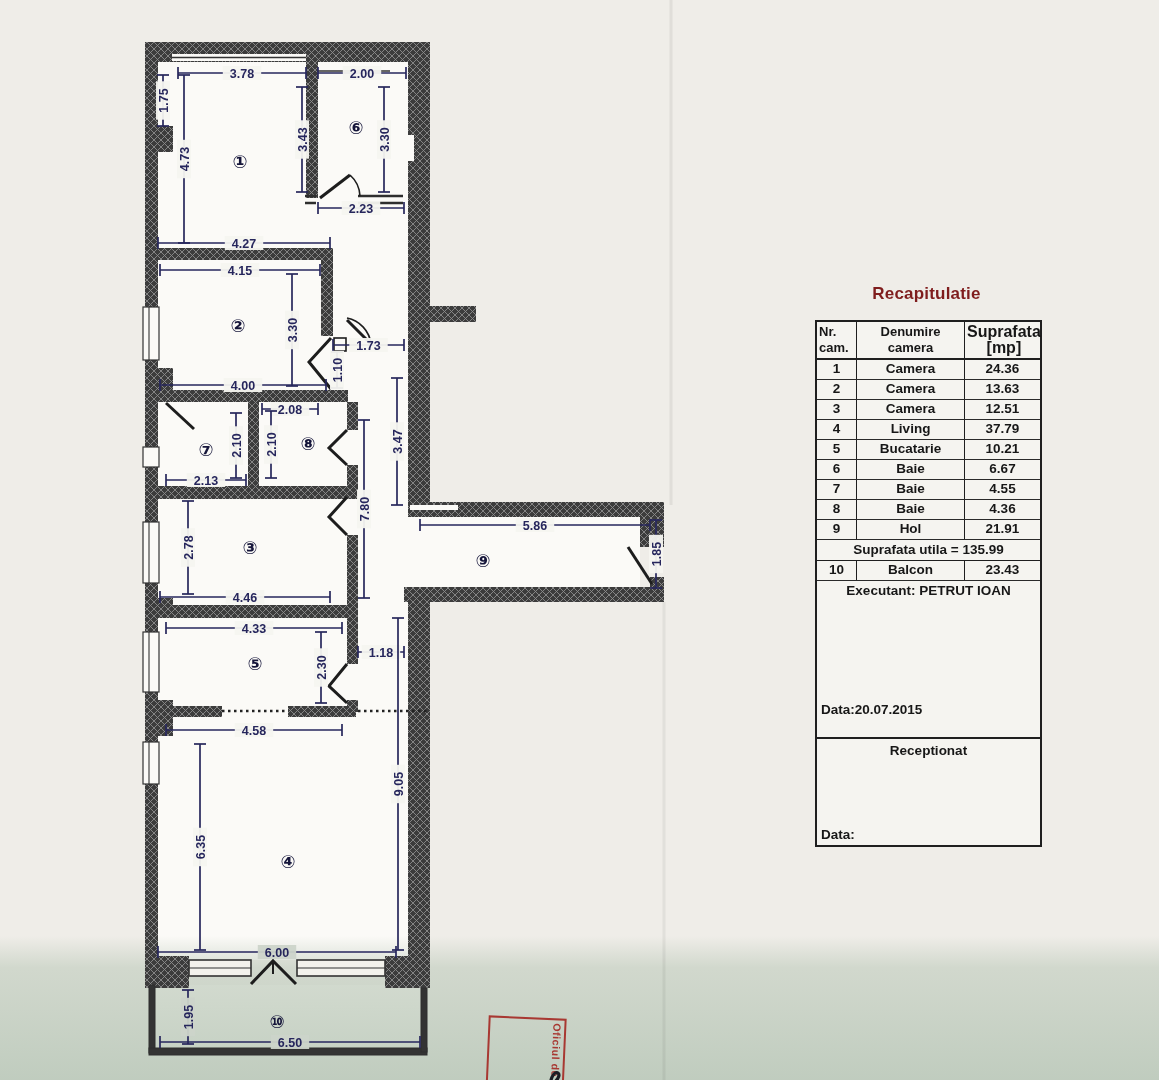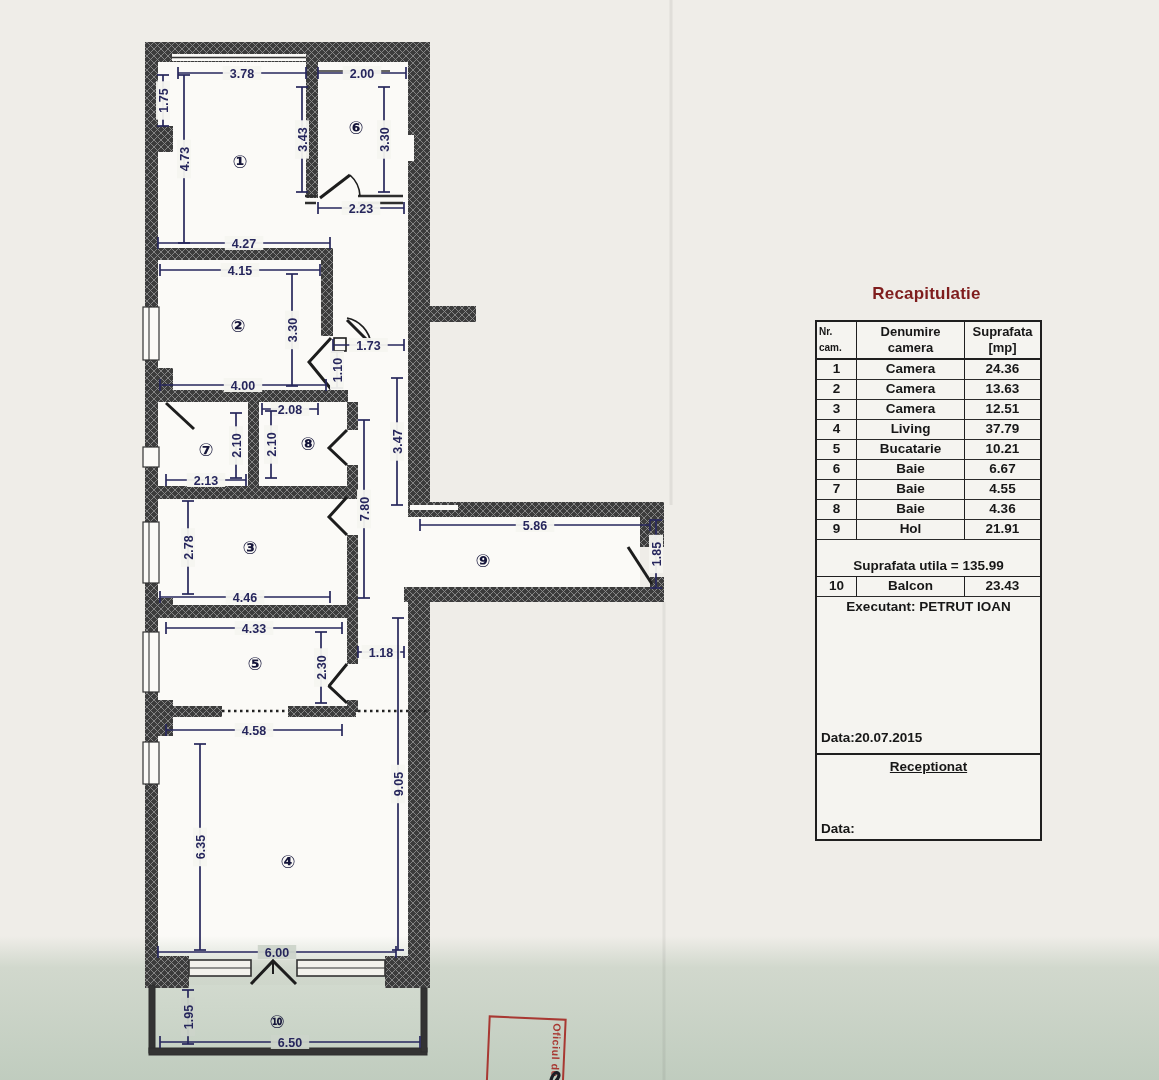--- a/index.html
+++ b/index.html
@@ -6,34 +6,34 @@
   #page{position:relative;width:1159px;height:1080px;overflow:hidden;
         background:#efede8;font-family:"Liberation Sans",sans-serif;}
   #plan-svg{position:absolute;left:0;top:0;}
   
   #recap-title{position:absolute;left:815px;top:284px;width:223px;text-align:center;
     font-size:17px;font-weight:bold;color:#7f1d1d;letter-spacing:.2px;}
   #recap{position:absolute;left:815px;top:320px;width:223px;border:2px solid #1f1f1f;
     background:rgba(250,249,245,.55);color:#171717;font-weight:bold;font-size:13.5px;}
   .hdr{display:grid;grid-template-columns:40px 108px 1fr;border-bottom:2px solid #1f1f1f;}
   .hdr>div{padding:2px 2px;line-height:16px;}
-  .hdr .h1{border-right:1.5px solid #1f1f1f;font-size:10px;}
+  .hdr .h1{border-right:1.5px solid #1f1f1f;font-size:13px;}
   .hdr .h2{border-right:1.5px solid #1f1f1f;text-align:center;font-size:13px;}
-  .hdr .h3{text-align:center;font-size:13px;}
+  .hdr .h3{text-align:center;font-size:16px;}
   .trow{display:grid;grid-template-columns:40px 108px 1fr;height:19px;line-height:18px;
     border-bottom:1.2px solid #2a2a2a;}
   .trow .c1{text-align:center;border-right:1.5px solid #1f1f1f;}
   .trow .c2{text-align:center;border-right:1.5px solid #1f1f1f;}
   .trow .c3{text-align:center;}
-  .sumrow{height:20px;line-height:19px;text-align:center;border-bottom:1.8px solid #1f1f1f;margin-top:16px;}
+  .sumrow{height:20px;line-height:19px;text-align:center;border-bottom:1.8px solid #1f1f1f;}
   .totrow{height:22px;line-height:21px;text-align:center;font-size:14px;border-bottom:2px solid #1f1f1f;}
   .bigbox{position:relative;height:156px;border-bottom:2px solid #1f1f1f;}
   .bigbox .topline{padding-top:2px;text-align:center;}
-  .bigbox .botline{position:absolute;left:4px;bottom:8px;}
-  .recbox{position:relative;height:84px;text-decoration:underline;}
+  .bigbox .botline{position:absolute;left:4px;bottom:20px;}
+  .recbox{position:relative;height:106px;}
   .recbox .topline{padding-top:4px;text-align:center;}
   .recbox .botline{position:absolute;left:4px;bottom:3px;}
   
   #stamp{position:absolute;left:487px;top:1017px;width:74px;height:75px;
     border:2.5px solid #a83832;transform:rotate(2.5deg);}
   #stamp .stxt{position:absolute;right:1px;top:3px;writing-mode:vertical-rl;
     font-size:10.5px;font-weight:bold;color:#a83832;letter-spacing:.6px;}
   #stamp svg{position:absolute;right:-14px;bottom:-6px;overflow:visible;}
 </style>
 </head>

